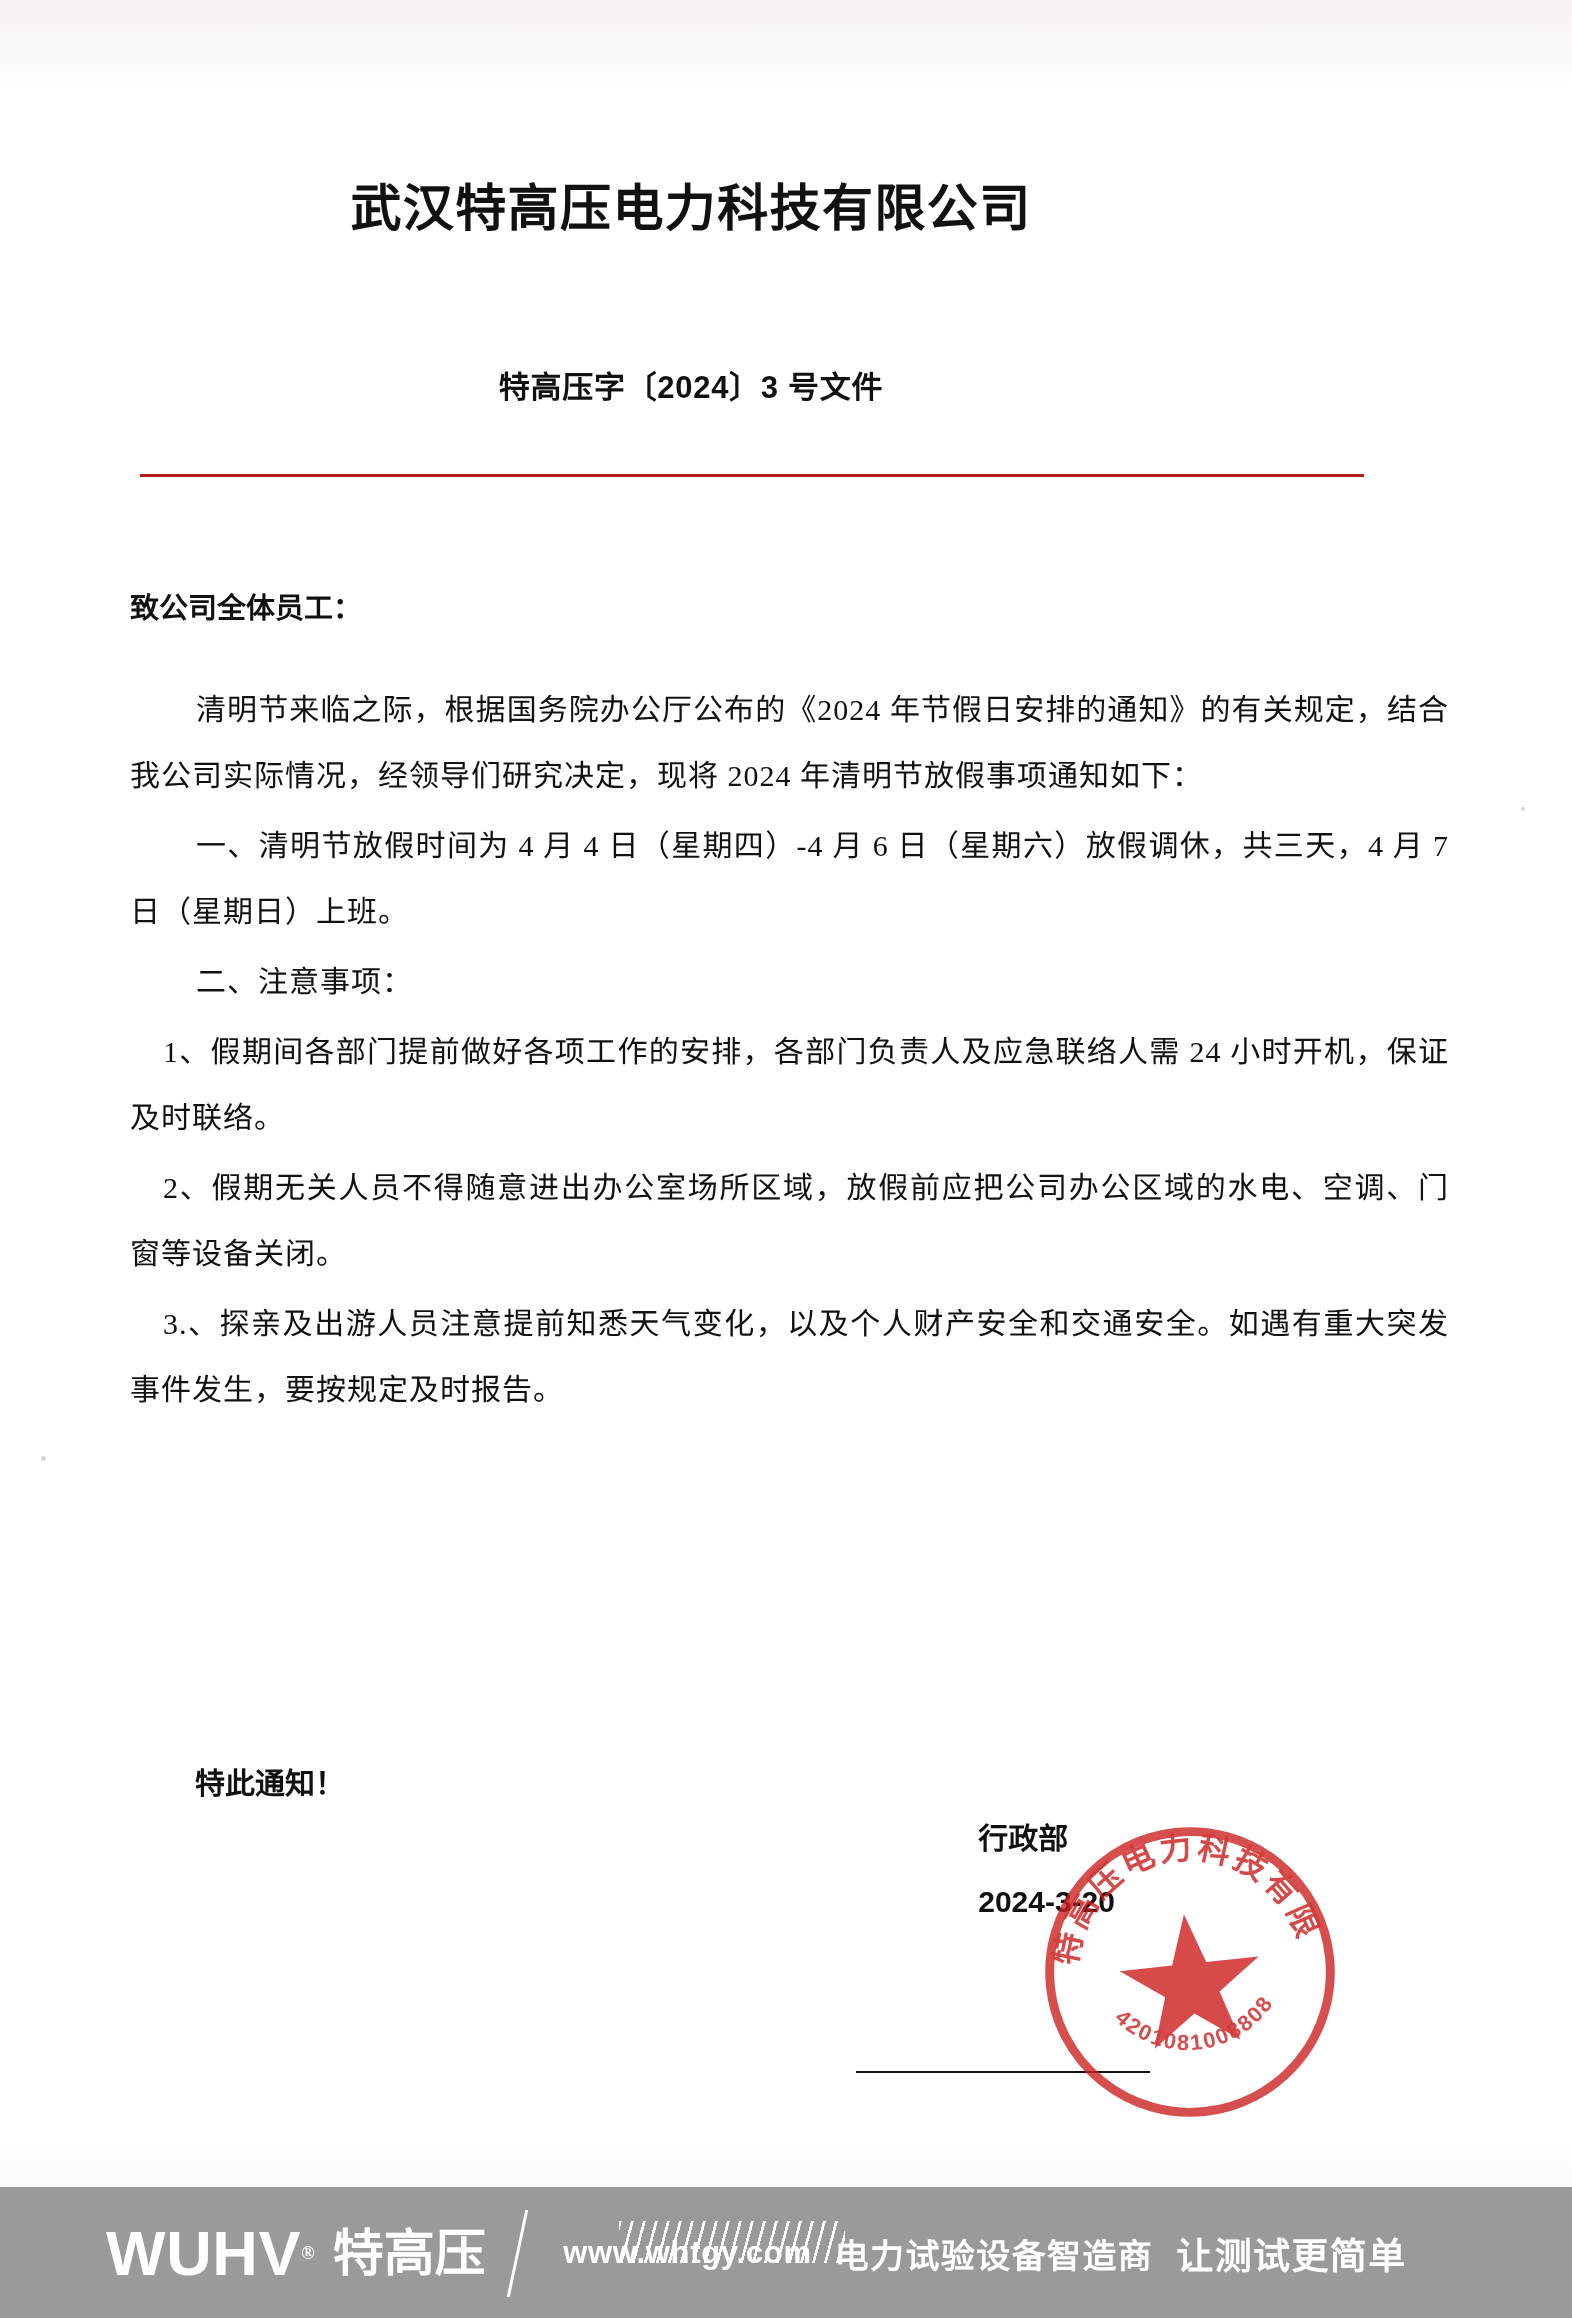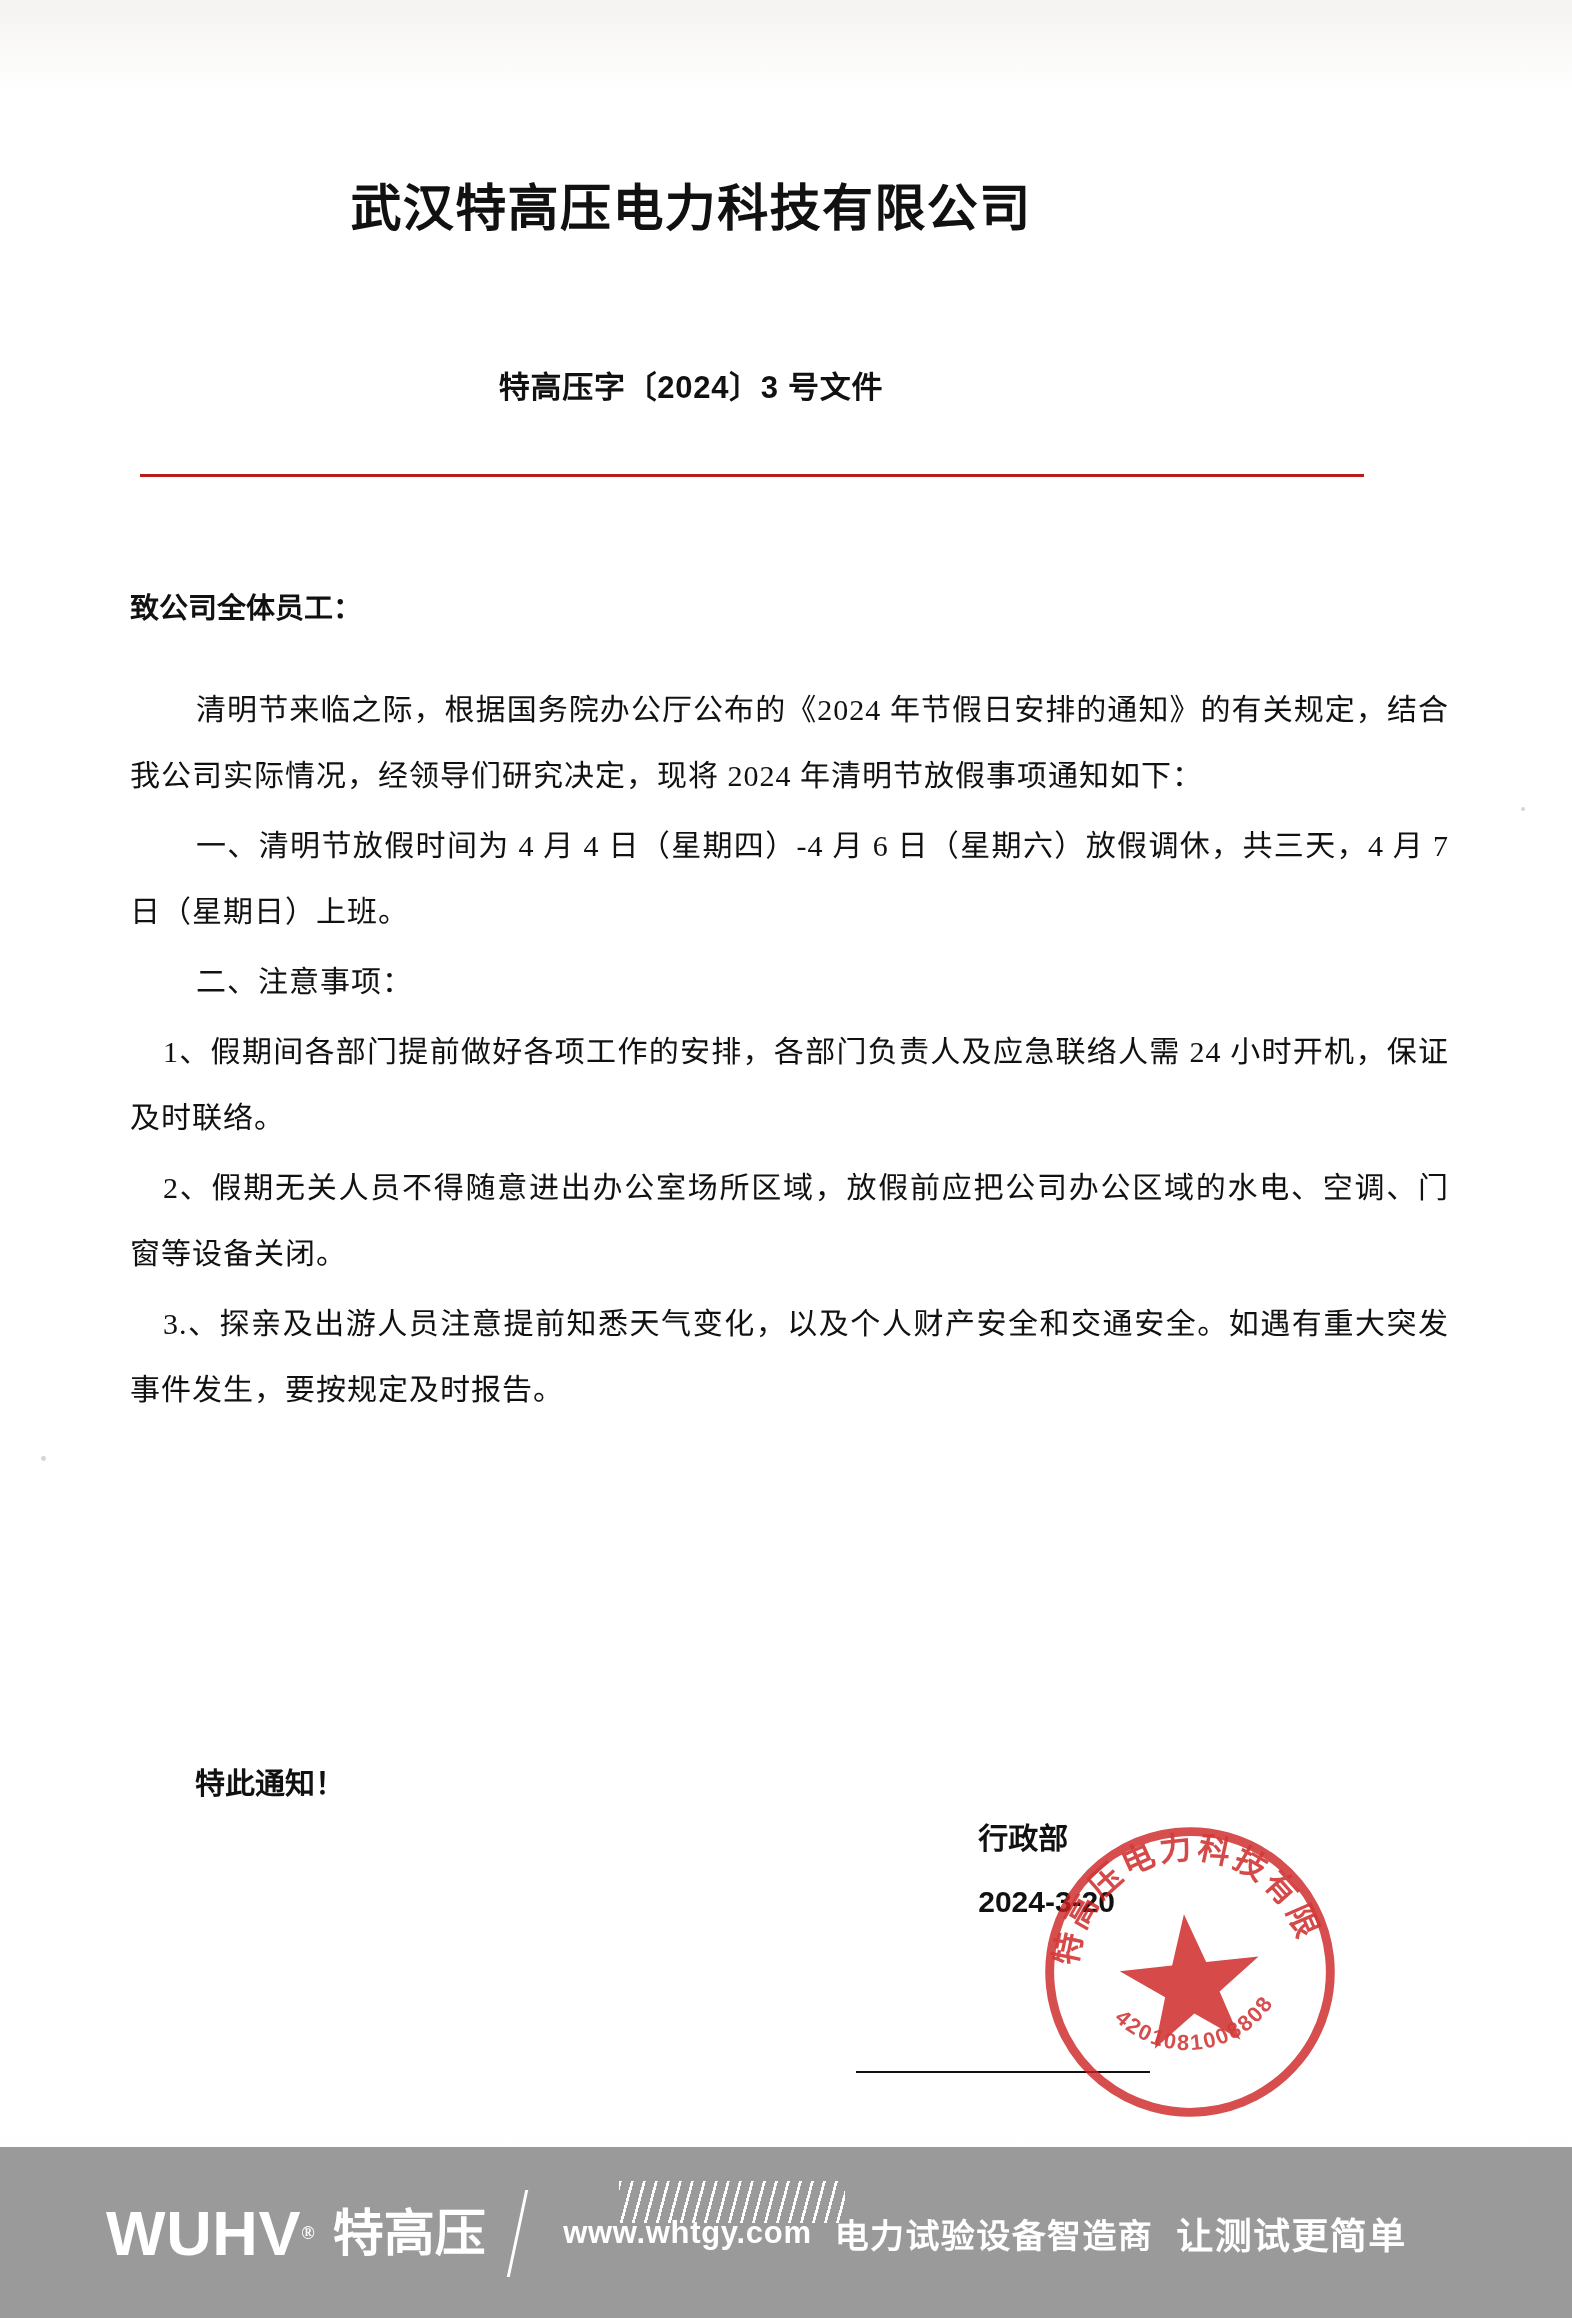--- a/index.html
+++ b/index.html
@@ -157,21 +157,21 @@
     transform: rotate(-6deg);
     pointer-events: none;
   }
 
   
   .footer {
     position: absolute;
     left: 0;
     bottom: 0;
     width: 1572px;
-    height: 172px;
+    height: 132px;
     background: #9a9a9a;
   }
   .footer-inner {
     position: absolute;
     inset: 0;
     display: flex;
     align-items: center;
   }
   .logo-block {
     margin-left: 106px;

